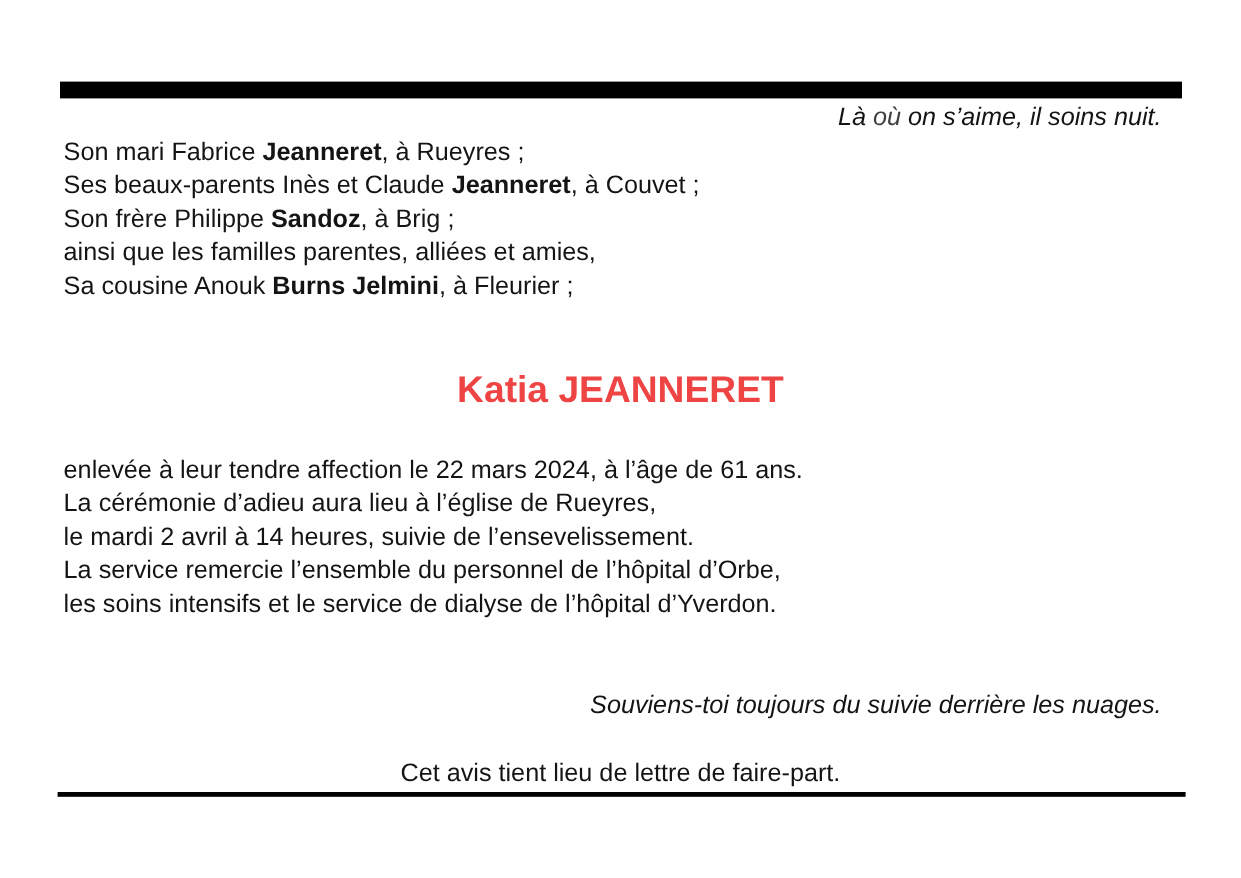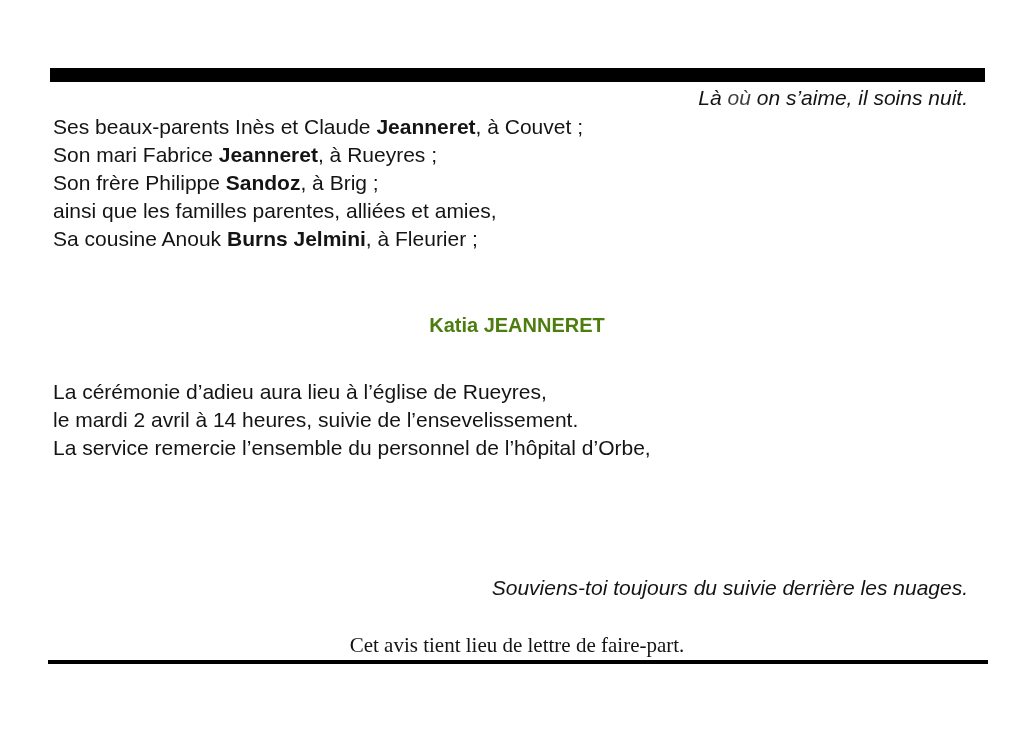--- a/index.html
+++ b/index.html
@@ -50,24 +50,24 @@
   b {
     font-weight: bold;
   }
   .name {
     position: absolute;
     left: 0;
     top: 306px;
     width: 1034px;
     margin: 0;
     text-align: center;
-    font-size: 20px;
+    font-size: 31px;
     line-height: 38px;
     font-weight: bold;
-    color: #4d7c0f;
+    color: #ef4444;
   }
   .details {
     position: absolute;
     left: 53px;
     top: 378px;
     white-space: nowrap;
   }
   .quote-2 {
     position: absolute;
     left: 53px;
@@ -77,54 +77,55 @@
     font-style: italic;
     white-space: nowrap;
   }
   .closing {
     position: absolute;
     left: 0;
     top: 631px;
     width: 1034px;
     text-align: center;
     white-space: nowrap;
-    font-family: Liberation Serif, serif;
   }
   .rule-bottom {
     position: absolute;
     left: 48px;
     top: 660px;
     width: 940px;
     height: 4px;
     background: #000000;
   }
 </style>
 </head>
 <body>
 
 <div class="page">
 
   <div class="rule-top"></div>
 
   <div class="epigraph"><span>Là </span><span class="muted">où</span><span> on s’aime, il soins nuit.</span></div>
 
   <div class="family">
+    <div class="line"><span>Son mari Fabrice </span><b>Jeanneret</b><span>, à Rueyres ;</span></div>
     <div class="line"><span>Ses beaux-parents Inès et Claude </span><b>Jeanneret</b><span>, à Couvet ;</span></div>
-    <div class="line"><span>Son mari Fabrice </span><b>Jeanneret</b><span>, à Rueyres ;</span></div>
     <div class="line"><span>Son frère Philippe </span><b>Sandoz</b><span>, à Brig ;</span></div>
     <div class="line"><span>ainsi que les familles parentes, alliées et amies,</span><b></b><span></span></div>
     <div class="line"><span>Sa cousine Anouk </span><b>Burns Jelmini</b><span>, à Fleurier ;</span></div>
   </div>
 
   <h1 class="name">Katia JEANNERET</h1>
 
   <div class="details">
+    <div class="line">enlevée à leur tendre affection le 22 mars 2024, à l’âge de 61 ans.</div>
     <div class="line">La cérémonie d’adieu aura lieu à l’église de Rueyres,</div>
     <div class="line">le mardi 2 avril à 14 heures, suivie de l’ensevelissement.</div>
     <div class="line">La service remercie l’ensemble du personnel de l’hôpital d’Orbe,</div>
+    <div class="line">les soins intensifs et le service de dialyse de l’hôpital d’Yverdon.</div>
   </div>
 
   <div class="quote-2">Souviens-toi toujours du suivie derrière les nuages.</div>
 
   <div class="closing">Cet avis tient lieu de lettre de faire-part.</div>
 
   <div class="rule-bottom"></div>
 
 </div>
 

